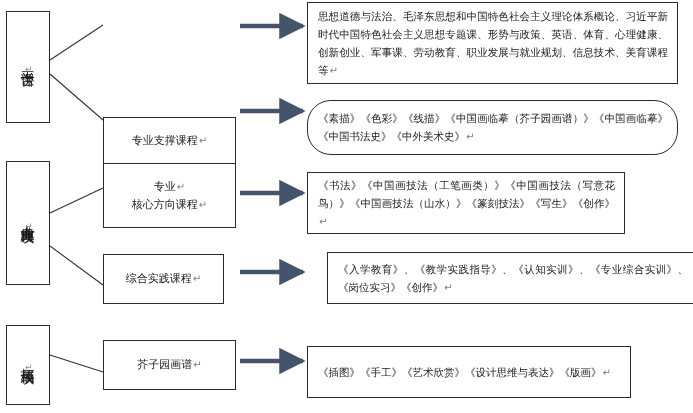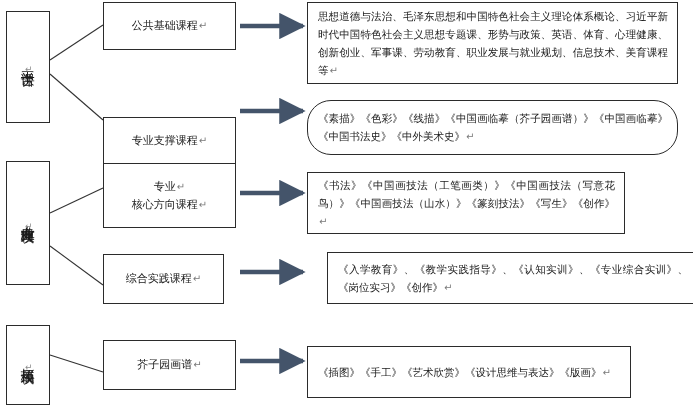--- a/index.html
+++ b/index.html
@@ -136,23 +136,20 @@
   </div>
   <div class="box module-box b-l2">
     <span class="mod-label">专业方向模块</span>
       <span class="pilcrow">↵</span>
   </div>
   <div class="box module-box b-l3">
     <span class="mod-label">拓展模块</span>
       <span class="pilcrow">↵</span>
   </div>
 
-  <div class="box cat-box b-m1">
-    <span class="cat-line"><span>公共基础课程</span><span class="pmark">↵</span></span>
-  </div>
   <div class="box cat-box b-m2">
     <span class="cat-line"><span>专业支撑课程</span><span class="pmark">↵</span></span>
   </div>
   <div class="box cat-box b-m3">
     <span class="cat-line"><span>专业</span><span class="pmark">↵</span></span>
     <span class="cat-line"><span>核心方向课程</span><span class="pmark">↵</span></span>
   </div>
   <div class="box cat-box b-m4">
     <span class="cat-line"><span>综合实践课程</span><span class="pmark">↵</span></span>
   </div>

